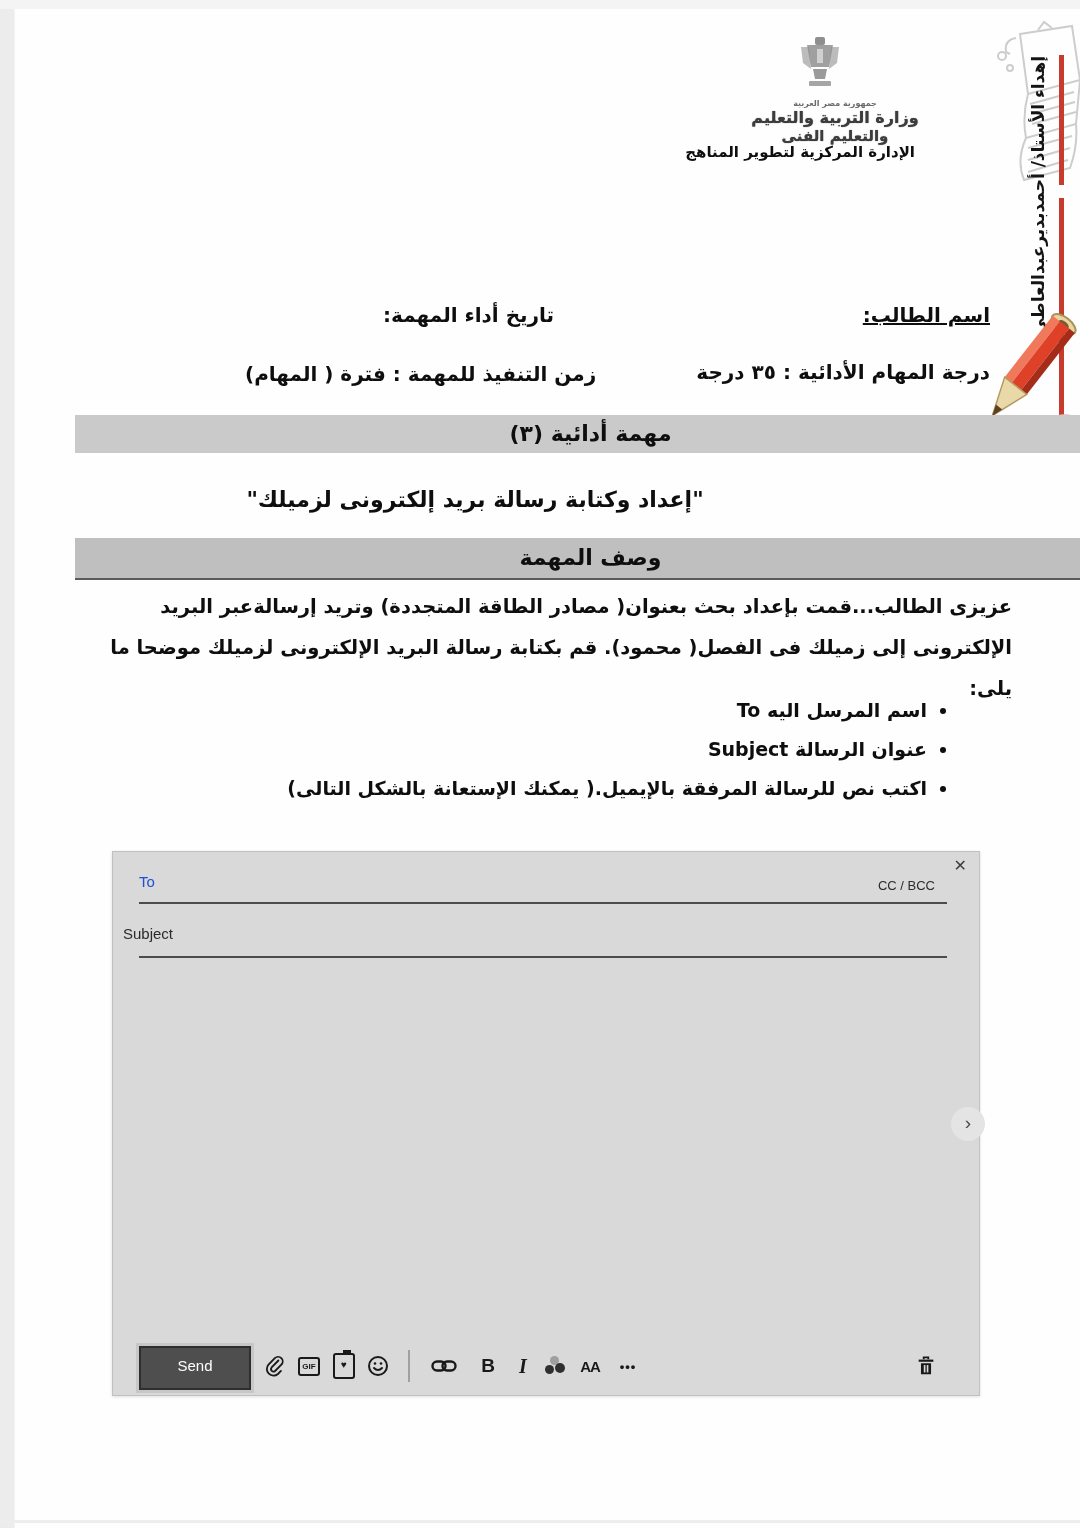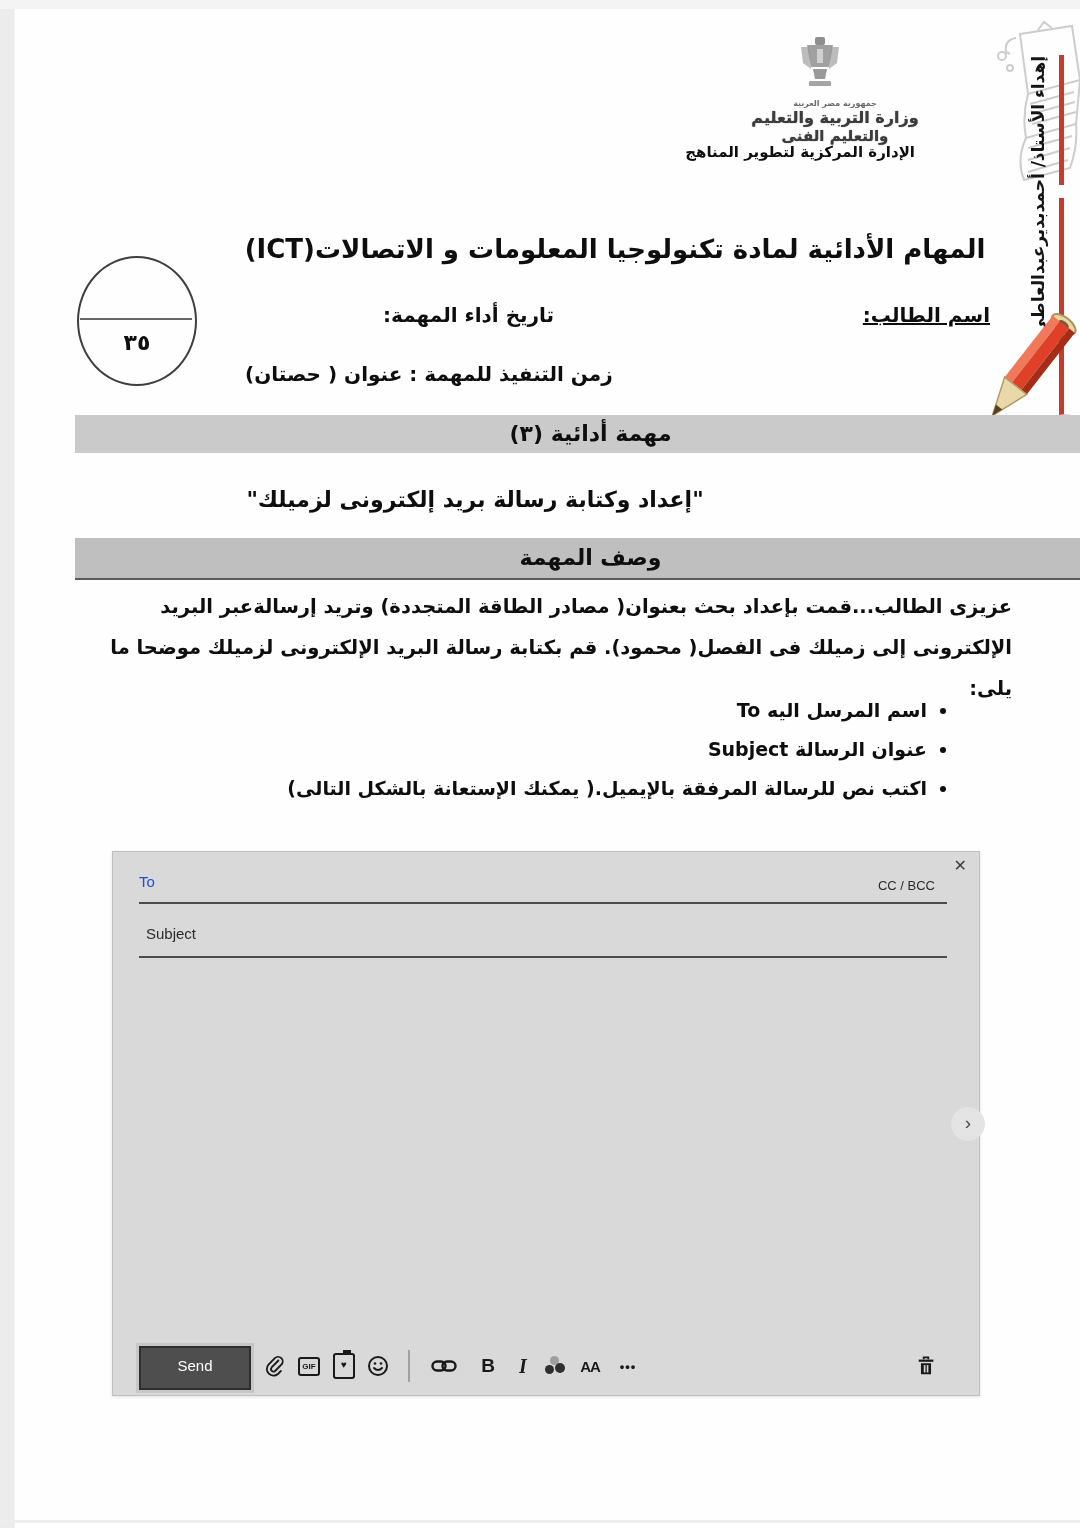--- a/index.html
+++ b/index.html
@@ -49,21 +49,21 @@
   .bullets{top:686px;right:118px;margin:13px;padding:0 22px 0 0;direction:rtl;list-style:disc;}
   .bullets li{margin-bottom:17px;font-size:19px;font-weight:bold;}
 
   
   .compose{left:112px;top:851px;width:866px;height:543px;background:#d9d9d9;
            border:1px solid #c0c0c0;box-shadow:0 1px 3px rgba(0,0,0,.12);}
   .compose .close{position:absolute;right:12px;top:4px;font-size:16px;color:#3d3d3d;cursor:default;}
   .compose .to{position:absolute;left:26px;top:21px;font-size:15px;color:#1d4ed8;}
   .compose .ccbcc{position:absolute;right:44px;top:26px;font-size:13px;color:#2b2b2b;}
   .compose .uline1{position:absolute;left:26px;top:50px;width:808px;height:2px;background:#4c4c4c;}
-  .compose .subject{position:absolute;left:33px;top:73px;font-size:15px;color:#2b2b2b;}
+  .compose .subject{position:absolute;left:10px;top:73px;font-size:15px;color:#2b2b2b;}
   .compose .uline2{position:absolute;left:26px;top:104px;width:808px;height:2px;background:#4c4c4c;}
   .compose .body-area{position:absolute;left:0;top:110px;width:100%;height:380px;}
   .compose .chevron{position:absolute;left:838px;top:255px;width:34px;height:34px;border-radius:50%;
                     background:#e4e4e4;color:#4a4a4a;font-size:19px;line-height:32px;text-align:center;}
 
   .toolbar{position:absolute;left:0;top:488px;width:100%;height:55px;}
   .send-btn{position:absolute;left:26px;top:6px;width:108px;height:40px;background:#4e4e4e;
             border:2px solid #2e2e2e;box-shadow:0 0 0 3px #c7c7c7;color:#fff;
             font-size:15px;text-align:center;line-height:36px;}
   .tb-i{position:absolute;top:12px;width:26px;height:28px;display:flex;align-items:center;justify-content:center;color:#191919;}
@@ -134,29 +134,25 @@
       <ellipse cx="60" cy="22" rx="14" ry="7" fill="#e6d6a0" stroke="#a8915c" stroke-width="2"></ellipse>
       <ellipse cx="60" cy="22" rx="6" ry="3" fill="#7a5c33"></ellipse>
       <rect x="46" y="22" width="9" height="78" fill="#f0795b"></rect>
       <rect x="55" y="22" width="12" height="78" fill="#df4028"></rect>
       <rect x="67" y="22" width="7" height="78" fill="#a52c18"></rect>
       <path d="M46 100 L74 100 L60 138 Z" fill="#e9d8a8" stroke="#b49a62" stroke-width="1.5"></path>
       <path d="M56 127 L64 127 L60 138 Z" fill="#5d3f22"></path>
     </g>
   </svg>
 
-  <div class="abs doc-title">المهام الأدائية لمادة تكنولوجيا المعلومات و الاتصالات(ICT)</div>
   <div class="abs field student">اسم الطالب:</div>
   <div class="abs field task-date">تاريخ أداء المهمة:</div>
-  <div class="abs field duration">زمن التنفيذ للمهمة : عنوان ( حصتان)</div>
-
-  <div class="abs score-circle">
-    <div class="score-line"></div>
-    <div class="score-num">٣٥</div>
-  </div>
+  <div class="abs field grade">درجة المهام الأدائية : ٣٥ درجة</div>
+  <div class="abs field duration">زمن التنفيذ للمهمة : فترة ( المهام)</div>
+
 
   <div class="abs banner banner1">مهمة أدائية (٣)</div>
   <div class="abs task-quote">"إعداد وكتابة رسالة بريد إلكترونى لزميلك"</div>
   <div class="abs description">عزيزى الطالب...قمت بإعداد بحث بعنوان( مصادر الطاقة المتجددة)  وتريد إرسالةعبر البريد الإلكترونى إلى زميلك فى الفصل( محمود). قم بكتابة رسالة البريد الإلكترونى لزميلك موضحا ما يلى:</div>
   <div class="abs banner banner2">وصف المهمة</div>
 
   <ul class="abs bullets">
     <li>اسم المرسل اليه To</li>
     <li>عنوان الرسالة Subject</li>
     <li>اكتب نص للرسالة المرفقة بالإيميل.( يمكنك الإستعانة بالشكل التالى)</li>

